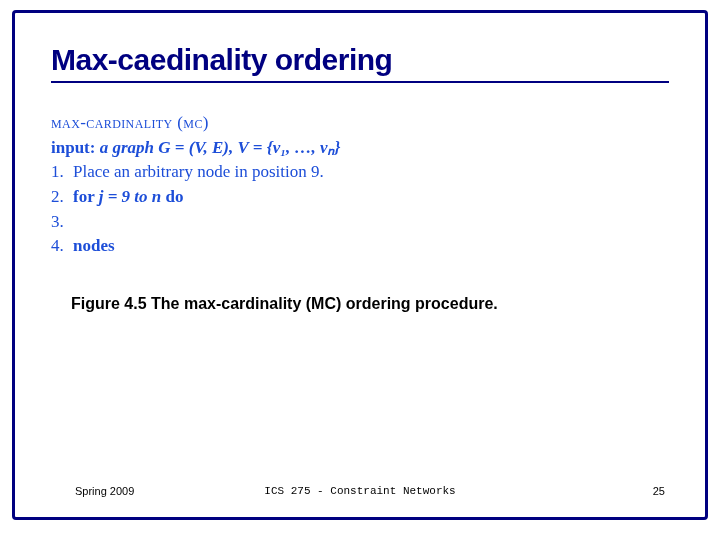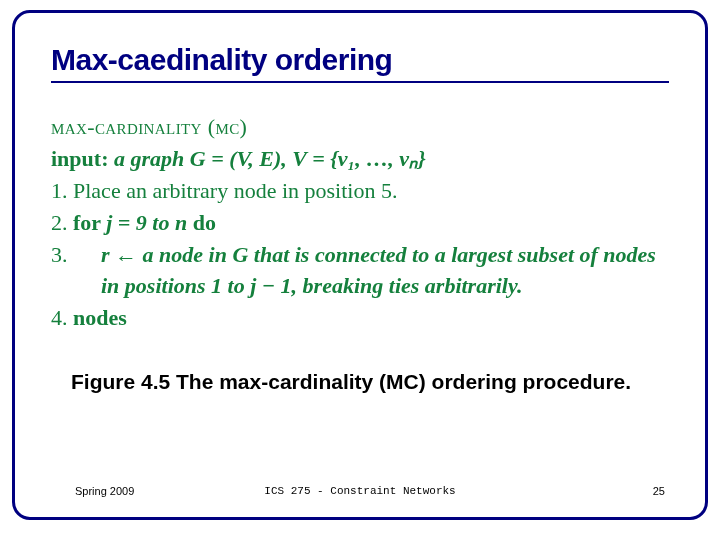--- a/index.html
+++ b/index.html
@@ -12,41 +12,41 @@
     position: relative;
     overflow: hidden;
   }
   .slide-frame {
     position: absolute;
     left: 12px;
     top: 10px;
     right: 12px;
     bottom: 20px;
     border: 3px solid #000080;
-    border-radius: 18px;
+    border-radius: 4px;
     box-sizing: border-box;
     padding: 30px 36px 10px 36px;
   }
   .title {
     font-size: 30px;
     font-weight: bold;
     color: #000080;
     font-family: "Arial Black", Arial, sans-serif;
     letter-spacing: -0.5px;
     margin-bottom: 4px;
   }
   .title-underline {
     border-bottom: 2px solid #000080;
     width: 100%;
     margin-bottom: 28px;
   }
   .algo {
     font-family: "Times New Roman", Times, serif;
-    color: #15803d;
-    font-size: 22px;
+    color: #1d4ed8;
+    font-size: 17px;
     line-height: 1.45;
     margin-left: 0;
   }
   .algo .sc {
     font-variant: small-caps;
     letter-spacing: 0.4px;
   }
   .algo .row {
     display: flex;
     flex-direction: row;
@@ -56,21 +56,21 @@
     width: 22px;
     flex: 0 0 22px;
   }
   .algo .indent {
     padding-left: 28px;
   }
   .algo .ital { font-style: italic; font-weight: bold; }
   .caption {
     font-family: Arial, Helvetica, sans-serif;
     font-weight: bold;
-    font-size: 21px;
+    font-size: 16px;
     color: #000;
     margin-top: 36px;
     margin-left: 20px;
   }
   .footer {
     position: absolute;
     left: 0;
     right: 0;
     bottom: 20px;
     display: flex;
@@ -99,35 +99,34 @@
   <div class="title-underline"></div>
 
   <div class="algo">
     <div class="sc">max-cardinality (mc)</div>
     <div>
       <b>input:</b><span class="ital"> a graph G = (V, E), V = {v₁, …, vₙ}</span>
     </div>
 
     <div class="row">
       <span class="num">1.</span>
-      <span>Place an arbitrary node in position 5.</span>
+      <span>Place an arbitrary node in position 9.</span>
     </div>
 
     <div class="row">
       <span class="num">2.</span>
       <span>
         <b>for </b><span class="ital">j = 9 to n </span><b>do</b>
       </span>
     </div>
 
     <div class="row">
       <span class="num">3.</span>
       <span class="indent ital">
-        <span>r ← a node in G that is connected to a largest subset of nodes</span><br>
-        <span>in positions 1 to j − 1, breaking ties arbitrarily.</span>
+        <br>
       </span>
     </div>
 
     <div class="row">
       <span class="num">4.</span>
       <b>nodes</b>
     </div>
   </div>
 
   <div class="caption">Figure 4.5  The max-cardinality (MC) ordering procedure.</div>

